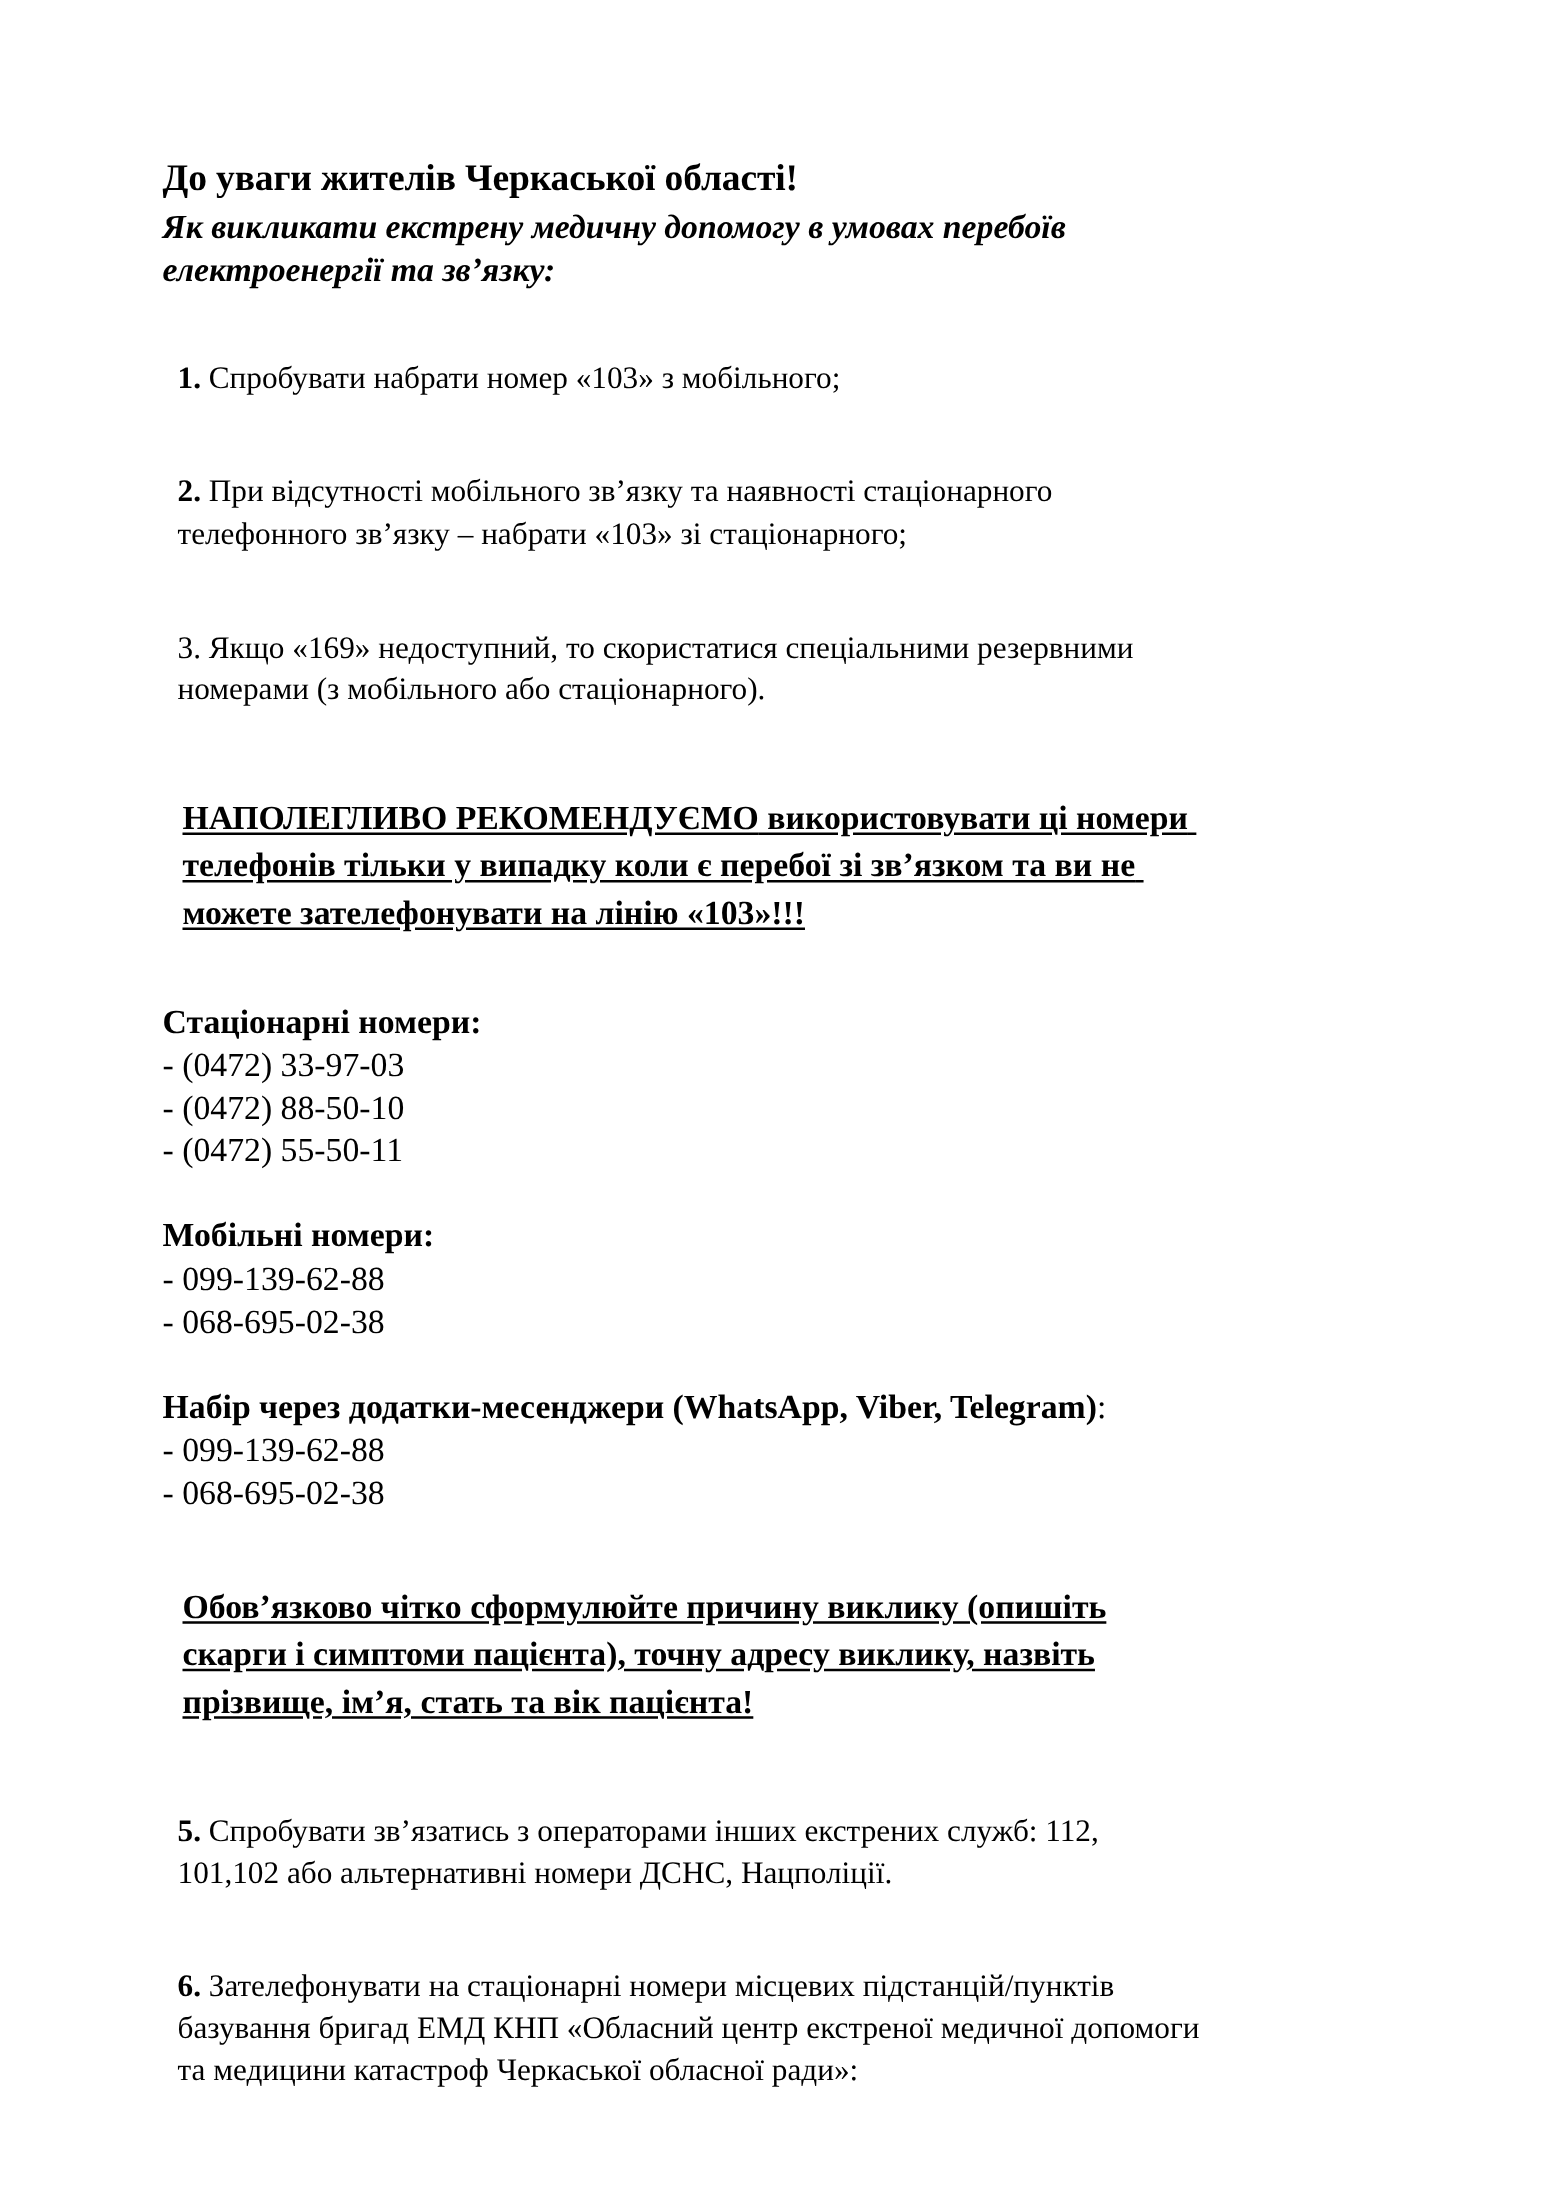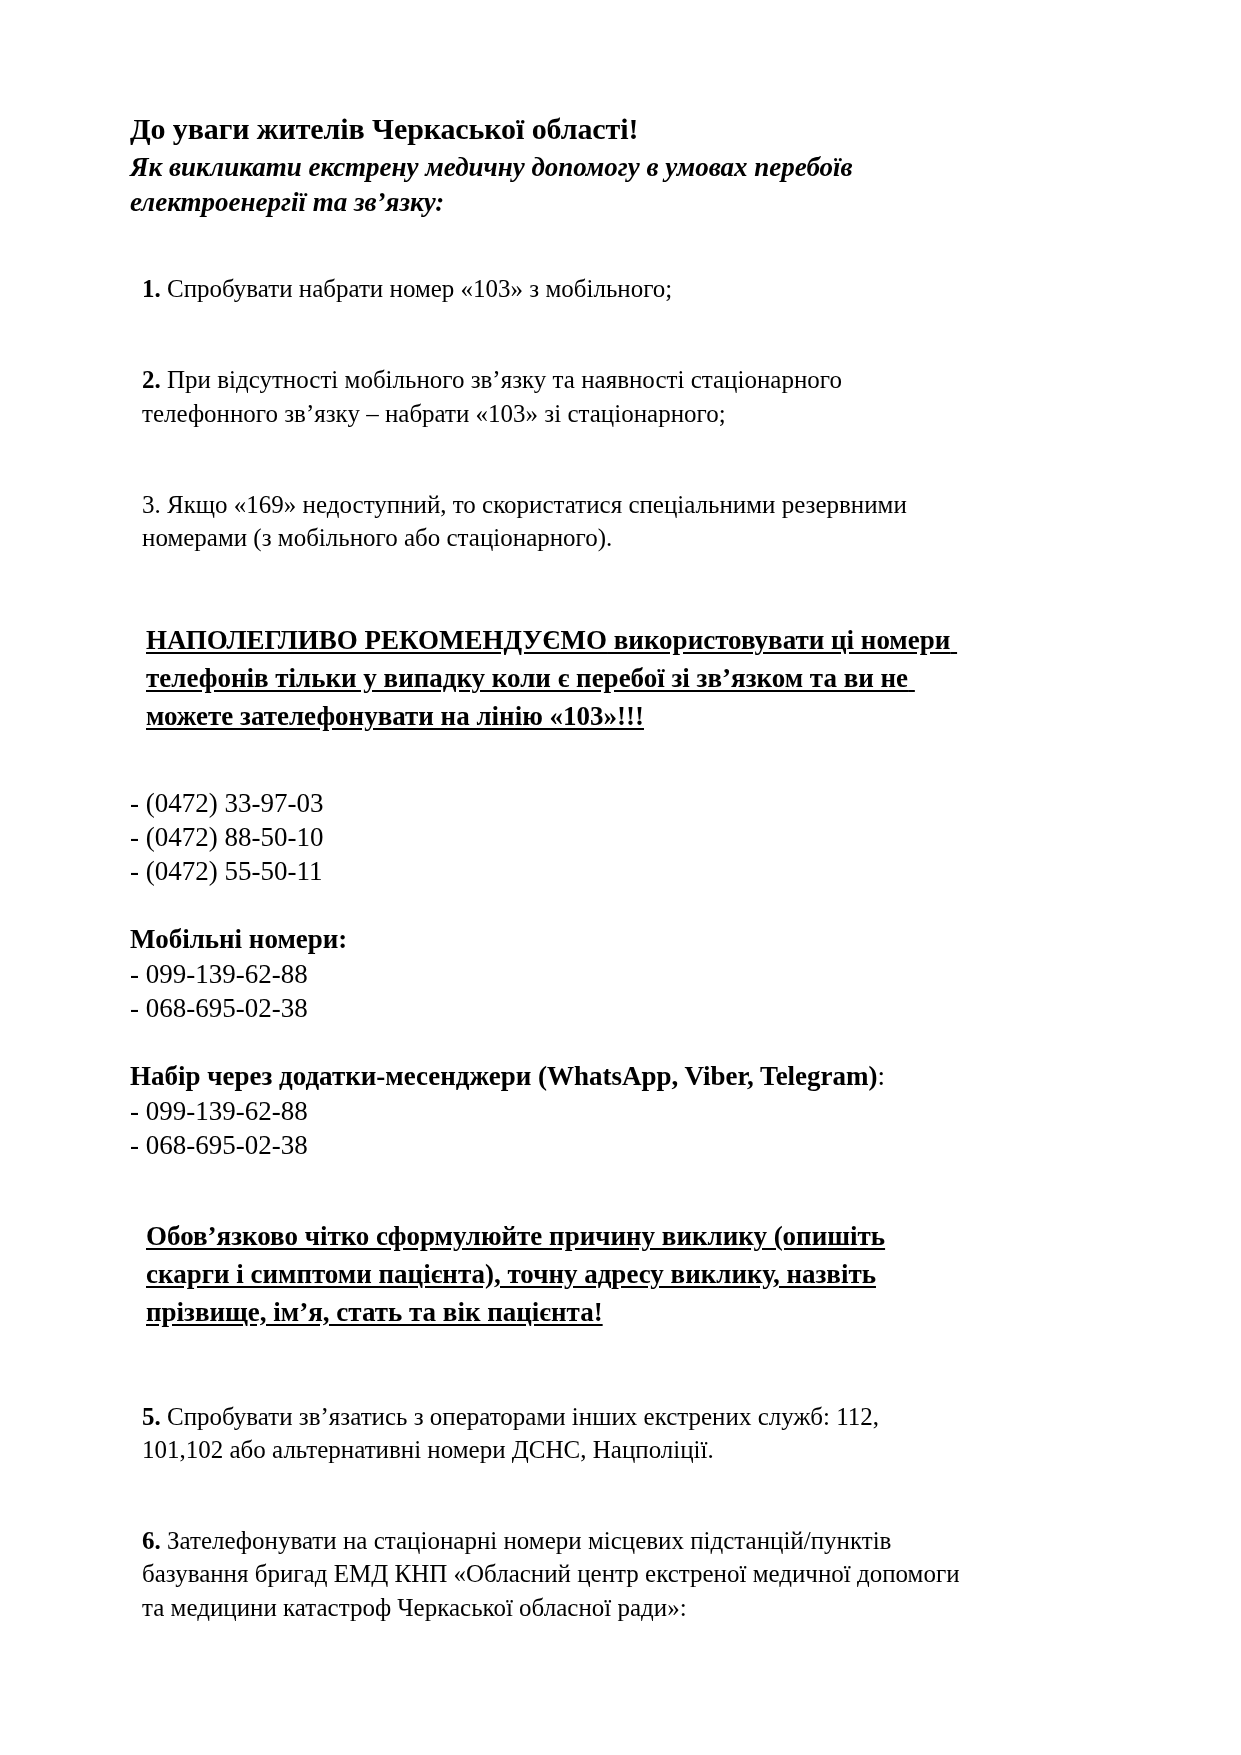--- a/index.html
+++ b/index.html
@@ -18,21 +18,21 @@
     width: 1241px;
     height: 1755px;
     margin: 0 auto;
     background: #ffffff;
     overflow: hidden;
     box-sizing: border-box;
   }
   .content {
     position: absolute;
     left: 130px;
-    top: 109px;
+    top: 123px;
     width: 845px;
   }
   .doc-title {
     font-size: 30px;
     font-weight: bold;
     line-height: 1.30;
     margin: 0;
     letter-spacing: -0.1px;
   }
   .doc-subtitle {
@@ -92,20 +92,21 @@
     <div class="spacer-md"></div>
 
     <p class="para"><span class="inline">3. </span><span class="inline" style="white-space:pre-wrap">Якщо «169» недоступний, то скористатися спеціальними резервними номерами (з мобільного або стаціонарного).</span></p>
 
     <div class="spacer-lg"></div>
 
     <p class="u-block"><span class="inline">НАПОЛЕГЛИВО РЕКОМЕНДУЄМО</span><span class="inline" style="white-space:pre-wrap"> використовувати ці номери телефонів тільки у випадку коли є перебої зі зв’язком та ви не можете зателефонувати на лінію «103»!!!</span></p>
 
     <div class="spacer-md"></div>
 
+    <p class="list-head">Стаціонарні номери:</p>
     <p class="list-line">- (0472) 33-97-03</p>
     <p class="list-line">- (0472) 88-50-10</p>
     <p class="list-line">- (0472) 55-50-11</p>
 
     <div class="spacer-md"></div>
 
     <p class="list-head">Мобільні номери:</p>
     <p class="list-line">- 099-139-62-88</p>
     <p class="list-line">- 068-695-02-38</p>
 

